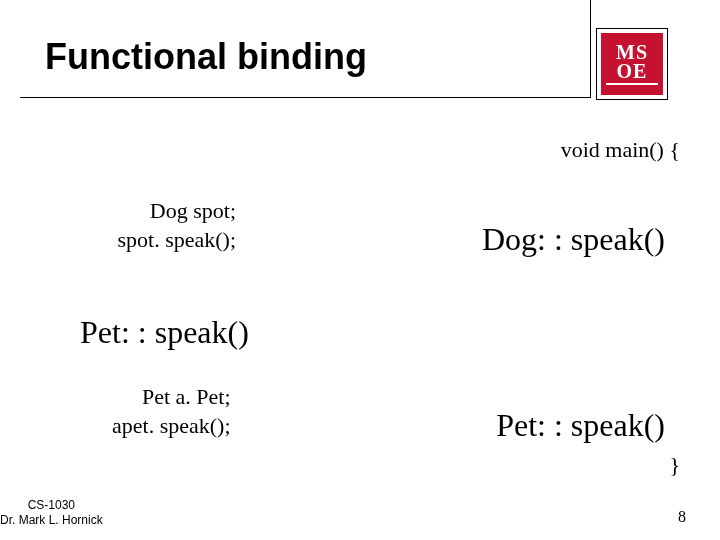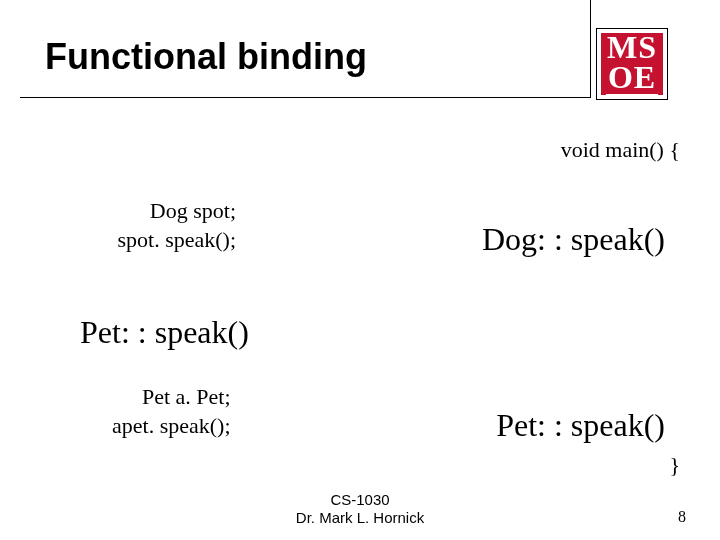--- a/index.html
+++ b/index.html
@@ -53,21 +53,21 @@
     bottom: 4px;
     background: #c41230;
     display: flex;
     align-items: center;
     justify-content: center;
   }
   .logo-text {
     color: #fff;
     font-family: Georgia, 'Times New Roman', serif;
     font-weight: bold;
-    font-size: 32px;
+    font-size: 20px;
     line-height: 0.95;
     text-align: center;
     letter-spacing: 1px;
   }
   .logo-line { display: block; }
   .logo-underline {
     display: block;
     width: 52px;
     height: 2px;
     background: #fff;
@@ -113,22 +113,21 @@
   }
   .spacer { height: 28px; }
   .spacer-sm { height: 6px; }
 
   .footer {
     position: absolute;
     left: 0;
     right: 0;
     bottom: 12px;
     display: flex;
-    justify-content: center;
-    font-size: 15px;
+    font-size: 12px;
     color: #000;
     text-align: center;
     line-height: 1.25;
   }
   .page-num {
     position: absolute;
     right: 34px;
     bottom: 14px;
     font-size: 16px;
     color: #000;

